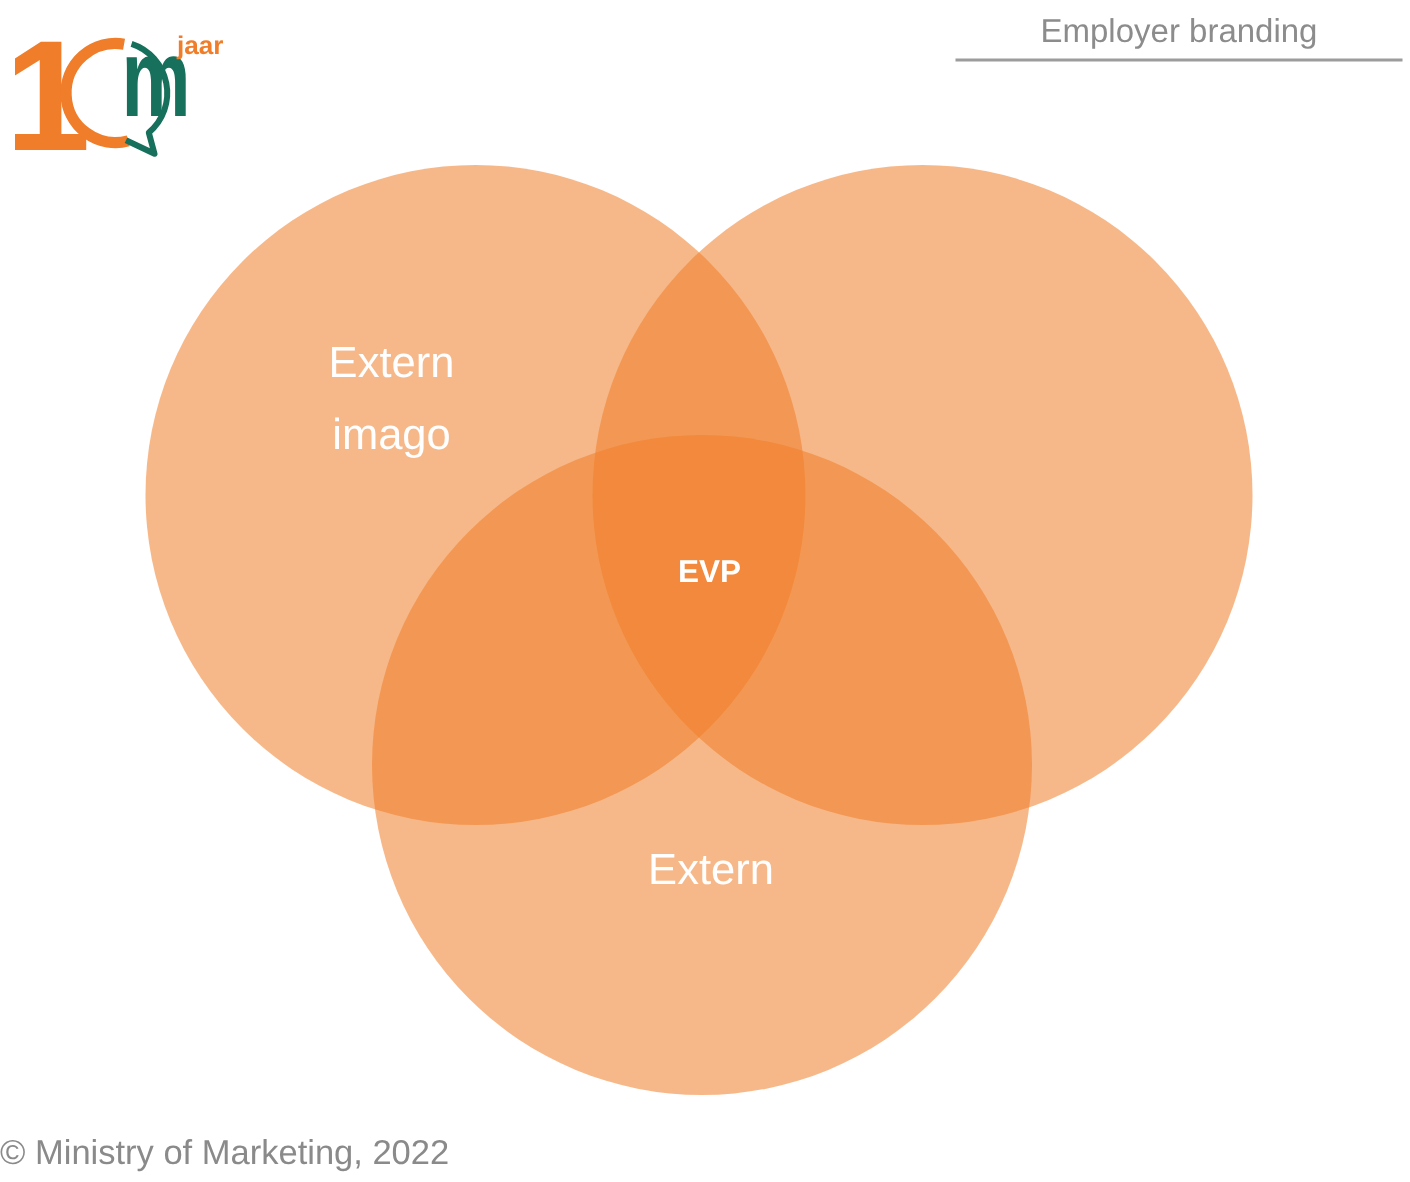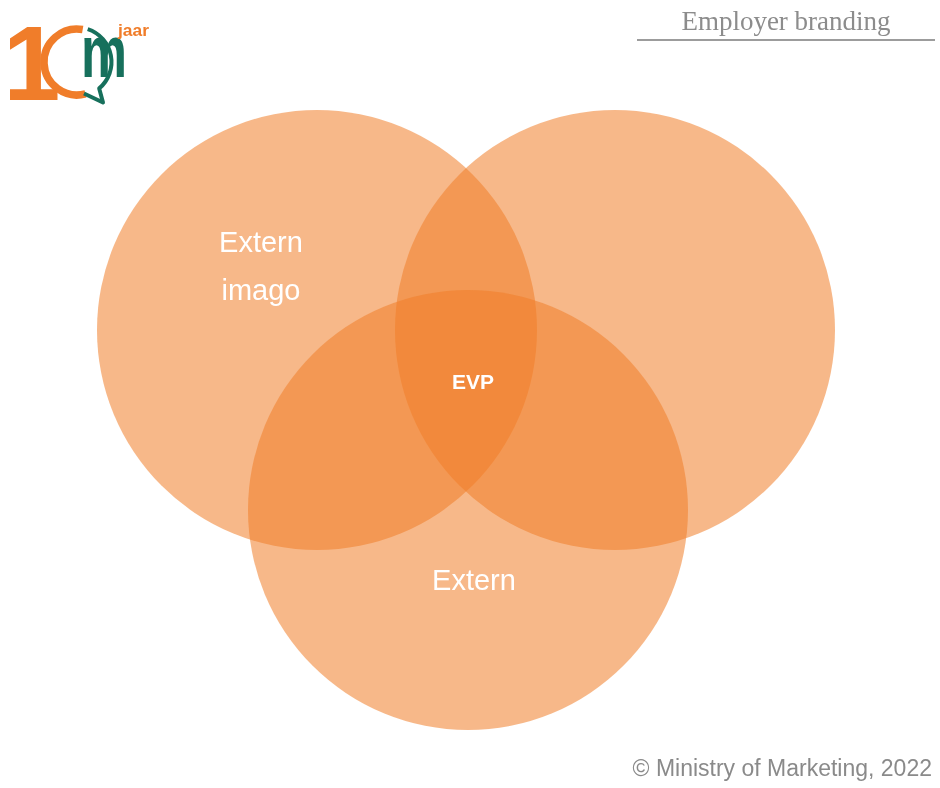--- a/index.html
+++ b/index.html
@@ -57,24 +57,23 @@
 
   
   .header-title {
     position: absolute;
     left: 637px;
     top: 6px;
     width: 298px;
     text-align: center;
   }
   .title-text {
-    font-size: 27px;
+    font-size: 22px;
     line-height: 30px;
     color: #8c8c8c;
-    font-family: Liberation Serif, serif;
   }
   .title-rule {
     margin-top: 3px;
     border-top: 2px solid #9c9c9c;
     height: 0;
   }
 
   
   .venn { position: absolute; left: 0; top: 0; width: 940px; height: 616px; }
   .circle {
@@ -108,21 +107,21 @@
     line-height: 36px;
     font-weight: bold;
   }
 
   
   .footer {
     position: absolute;
     left: 0;
     top: 753px;
     width: 932px;
-    text-align: right;
+    text-align: left;
     font-size: 23px;
     line-height: 30px;
     color: #8a8a8a;
   }
 </style>
 </head>
 <body>
 
 <div class="slide">
 

